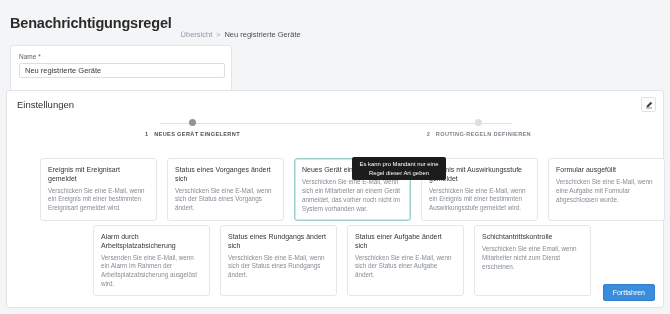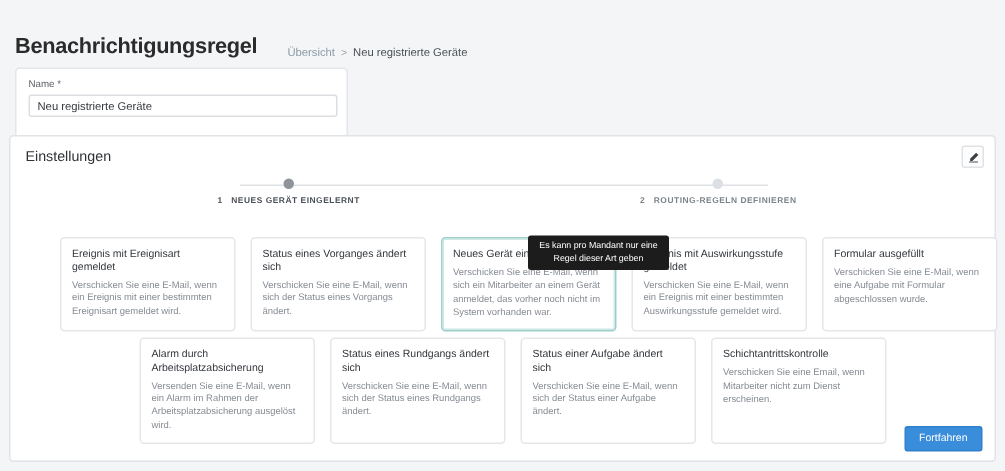--- a/index.html
+++ b/index.html
@@ -9,22 +9,22 @@
     overflow: hidden;
     background: #f4f5f7;
     font-family: "Liberation Sans", sans-serif;
     -webkit-font-smoothing: antialiased;
   }
   .page { position: relative; width: 670px; height: 314px; }
 
   
   .page-header {
     display: flex;
-    align-items: flex-end;
-    gap: 20px;
+    align-items: center;
+    gap: 9px;
     padding: 6px 2px 4px 10px;
   }
   .page-title {
     font-size: 14.5px;
     font-weight: bold;
     color: #2b2b2b;
     letter-spacing: -0.2px;
   }
   .breadcrumb {
     display: flex;

